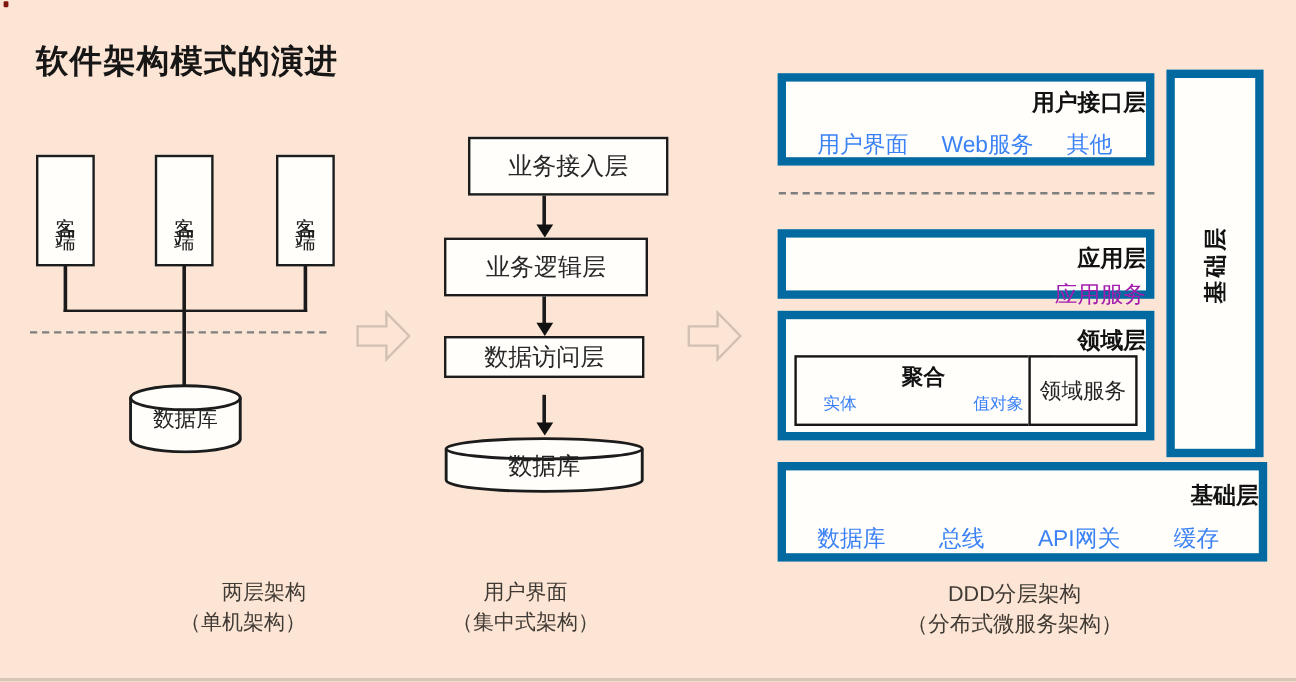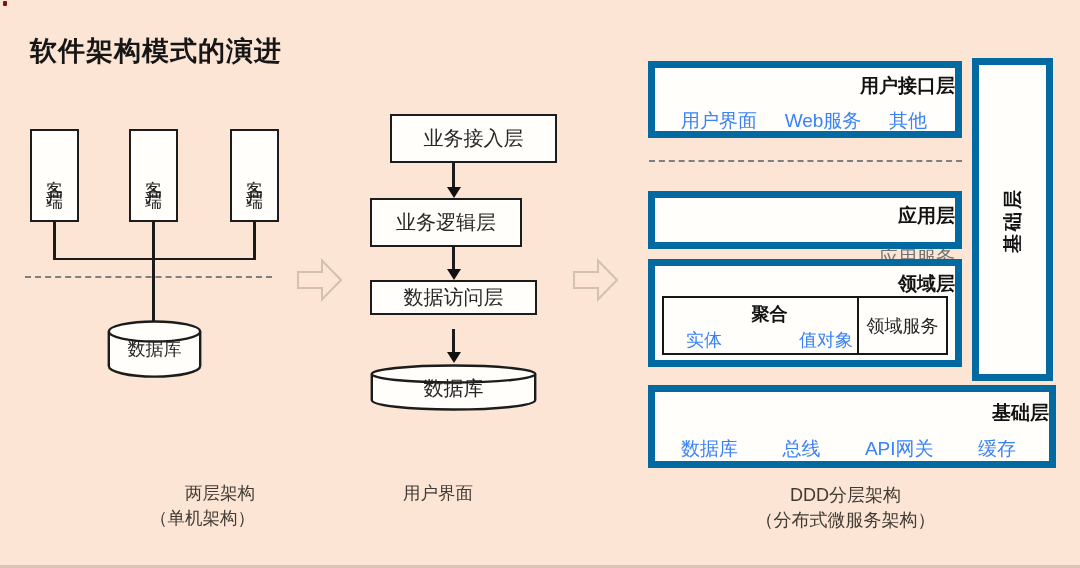--- a/index.html
+++ b/index.html
@@ -96,66 +96,67 @@
 
   <svg class="hollow-arrow" style="left:296px; top:257px;" width="48" height="46" viewBox="0 0 48 46">
     <path d="M2,15 L26,15 L26,3.5 L45,23 L26,42.5 L26,31 L2,31 Z" fill="none" stroke="#d2c0b2" stroke-width="2"></path>
   </svg>
 
   <div class="box mid-box" style="left:370px; top:114px; width:167px; height:49px;margin-left:20px;">业务接入层</div>
 
   <div class="line" style="left:452.3px; top:163px; width:2.4px; height:25px;"></div>
   <div class="arrow-head" style="left:446.5px; top:187px;"></div>
 
-  <div class="box mid-box" style="left:370px; top:198px; width:152px; height:49px;">业务逻辑层</div>
+  <div class="box mid-box" style="left:370px; top:198px; width:170px; height:49px;">业务逻辑层</div>
 
   <div class="line" style="left:452.3px; top:247px; width:2.4px; height:23px;"></div>
   <div class="arrow-head" style="left:446.5px; top:269px;"></div>
 
   <div class="box mid-box" style="left:370px; top:280px; width:167px; height:35px;">数据访问层</div>
 
   <div class="line" style="left:452.3px; top:329px; width:2.4px; height:24px;"></div>
   <div class="arrow-head" style="left:446.5px; top:352px;"></div>
 
   <svg class="cyl" style="left:370px; top:364px;" width="167" height="47" viewBox="0 0 167 47">
     <path d="M1.8,10 L1.8,36 C1.8,41.5 38,45.5 83.5,45.5 C129,45.5 165.2,41.5 165.2,36 L165.2,10" fill="#fffefb" stroke="#1c1c1c" stroke-width="2.4"></path>
     <ellipse cx="83.5" cy="10" rx="81.7" ry="8.5" fill="#fffefb" stroke="#1c1c1c" stroke-width="2.4"></ellipse>
   </svg>
   <div class="cyl-label" style="left:370px; top:373px; width:167px; height:30px; font-size:20px;">数据库</div>
 
   <div class="caption" style="left:338px; top:481px; width:200px;">
     <div>用户界面</div>
+    <div>（集中式架构）</div>
   </div>
 
   <svg class="hollow-arrow" style="left:572px; top:257px;" width="48" height="46" viewBox="0 0 48 46">
     <path d="M2,15 L26,15 L26,3.5 L45,23 L26,42.5 L26,31 L2,31 Z" fill="none" stroke="#d2c0b2" stroke-width="2"></path>
   </svg>
 
   <div class="ddd-box" style="left:648px; top:61px; width:314px; height:77px;">
     <div class="ddd-title">用户接口层</div>
     <div class="ddd-row" style="padding:0 28px 0 26px;">
       <span>用户界面</span>
       <span>Web服务</span>
       <span>其他</span>
     </div>
   </div>
 
   <div class="dashed-line" style="left:649px; top:160px; width:313px;"></div>
 
   <div class="ddd-box" style="left:648px; top:191px; width:314px; height:58px;">
     <div class="ddd-title">应用层</div>
-    <div style="font-size:19px; color:#737373; margin-top:16px;">应用服务</div>
+    <div style="font-size:19px; color:#a21caf; margin-top:4px;">应用服务</div>
   </div>
 
   <div class="ddd-box" style="left:648px; top:259px; width:314px; height:108px;">
     <div class="ddd-title">领域层</div>
   </div>
   <div class="inner-box" style="left:662px; top:296px; width:215px; height:59px;">
     <div style="font-weight:bold; font-size:18px; margin-top:4px; color:#121212;">聚合</div>
-    <div class="ddd-row" style="padding:0 22px; margin-top:2px; font-size:18px;">
+    <div class="ddd-row" style="padding:0 22px; margin-top:2px; font-size:14px;">
       <span>实体</span>
       <span>值对象</span>
     </div>
   </div>
   <div class="inner-box vert-flex" style="left:857px; top:296px; width:91px; height:59px; font-size:18px; color:#242424;">领域服务</div>
 
   <div class="ddd-box vert-flex" style="left:972px; top:58px; width:81px; height:323px;">
     <span class="vert-label">基础层</span>
   </div>
 

